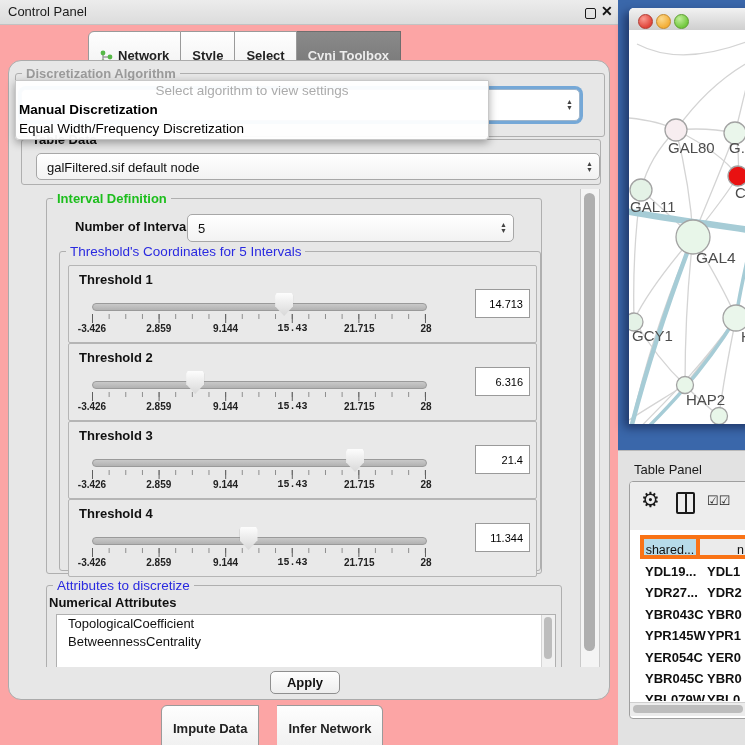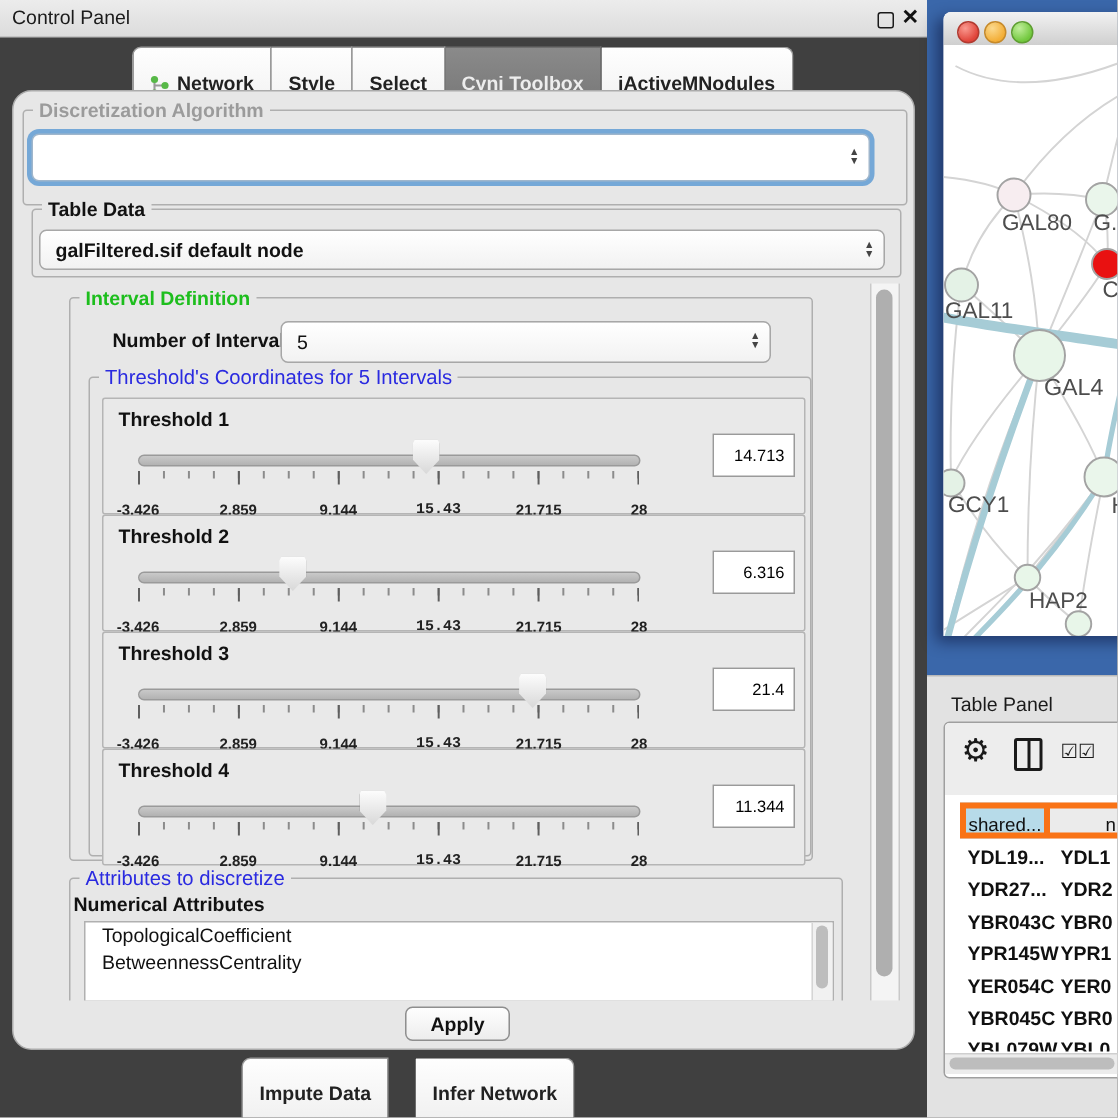--- a/index.html
+++ b/index.html
@@ -1,21 +1,21 @@
 <!DOCTYPE html>
 <html><head>
 <meta charset="utf-8">
 <style>
   html,body{margin:0;padding:0;background:#888;}
   #stage{position:relative;width:745px;height:745px;overflow:hidden;
          font-family:"Liberation Sans",sans-serif;background:#E4E4E4;}
   .abs{position:absolute;}
 
   
-  #left-panel{left:0;top:0;width:618px;height:745px;background:#404040;}
+  #left-panel{left:0;top:0;width:618px;height:745px;background:#fca5a5;}
   #titlebar{left:0;top:0;width:618px;height:24px;background:linear-gradient(#ECECEC,#DCDCDC);
             border-bottom:1px solid #C2C2C2;}
   #titlebar .t{position:absolute;left:8px;top:4px;font-size:13px;color:#1A1A1A;}
   .win-float{position:absolute;left:585px;top:8px;width:9px;height:9px;border:1.6px solid #1A1A1A;border-radius:2px;}
   .win-close{position:absolute;left:601px;top:3px;font-size:14px;font-weight:700;color:#111;}
 
   
   #toptabs{left:88px;top:31px;height:24px;display:flex;}
   .tab{height:24px;line-height:24px;padding:12px 11px;font-size:13px;font-weight:600;color:#222;
        background:linear-gradient(#FEFEFE,#EFEFEF);border:1px solid #9A9A9A;border-left:none;
@@ -65,21 +65,21 @@
          border:1px solid #9A9A9A;border-radius:4px;}
   .thumb{position:absolute;top:27px;width:18px;height:23px;z-index:2;
          background:linear-gradient(#FDFDFD,#D8D8D8);
          clip-path:polygon(8% 0,92% 0,100% 12%,100% 58%,50% 100%,0 58%,0 12%);
          filter:drop-shadow(0 0 1px #8A8A8A);}
   .ruler{position:absolute;left:23px;top:48px;width:334px;height:9px;
          background-image:
            linear-gradient(to right,#5F5F5F 1.4px,transparent 1.4px),
            linear-gradient(to right,#8B8B8B 1px,transparent 1px);
          background-size:66.6px 9px,16.65px 5px;background-repeat:repeat-x;background-position:0 0,0 0;}
-  .ticklabels{position:absolute;left:23px;top:69px;width:334px;height:13px;}
+  .ticklabels{position:absolute;left:23px;top:57px;width:334px;height:13px;}
   .ticklabels span{position:absolute;transform:translateX(-50%);font-size:10px;font-weight:700;color:#222;white-space:nowrap;}
   .tl0{left:0;} .tl1{left:20%;} .tl2{left:40%;} .tl3{left:60%;font-family:Liberation Mono, monospace;} .tl4{left:80%;} .tl5{left:100%;}
   .vbox{position:absolute;right:6px;top:23px;width:55px;height:29px;background:#FFF;border:1px solid #9A9A9A;
         font-size:11px;color:#000;text-align:right;line-height:29px;padding-right:6px;box-sizing:border-box;}
 
   
   #attr-list{position:absolute;left:9px;top:28px;width:498px;height:52px;background:#FFF;
              border:1px solid #B0B0B0;overflow:hidden;}
   #attr-list .item{font-size:13px;color:#111;line-height:17.5px;padding-left:11px;white-space:nowrap;}
   .list-scroll{position:absolute;right:0;top:0;width:13px;height:52px;background:#F1F1F1;border-left:1px solid #D5D5D5;}
@@ -152,39 +152,41 @@
       </div>
       <div class="tab">
           <span>Style</span>
         </div>
       <div class="tab">
           <span>Select</span>
         </div>
       <div class="tab sel">
           <span>Cyni Toolbox</span>
         </div>
-      <div class="tab last">
-          <span>jActiveMNodules</span>
-        </div>
     </div>
 
     <div id="frame" class="abs">
 
       <div class="group" style="left:6px;top:12px;width:588px;height:62px;">
         <span class="gtitle gray">Discretization Algorithm</span>
       </div>
 
       <div id="focus-combo" class="abs" style="left:12px;top:28px;">
         <span class="stepper">▲<br>▼</span>
       </div>
 
+      <div id="popup" class="abs" style="left:6px;top:19px;">
+        <div class="pop-row pop-hint">Select algorithm to view settings</div>
+        <div class="pop-row pop-bold">Manual Discretization</div>
+        <div class="pop-row pop-norm">Equal Width/Frequency Discretization</div>
+      </div>
 
       <div class="group" style="left:12px;top:78px;width:578px;height:44px;">
         <span class="gtitle" style="color:#111;">Table Data</span>
-        <div class="combo" style="left:4px;top:13px;width:562px;height:25px;font-weight:bold;">
+        <div class="combo" style="left:14px;top:13px;width:562px;height:25px;">
           <span class="val">galFiltered.sif default node</span>
           <span class="stepper">▲<br>▼</span>
         </div>
       </div>
 
       <div class="vtrack abs" style="left:571px;top:128px;height:478px;">
         <div class="vthumb abs" style="left:3px;top:4px;"></div>
       </div>
 
       <div class="group" style="left:37px;top:137px;width:494px;height:374px;background:#E7E7E7;">

